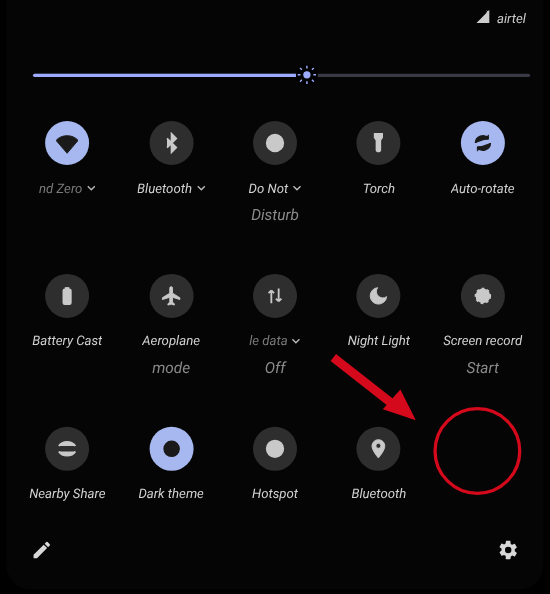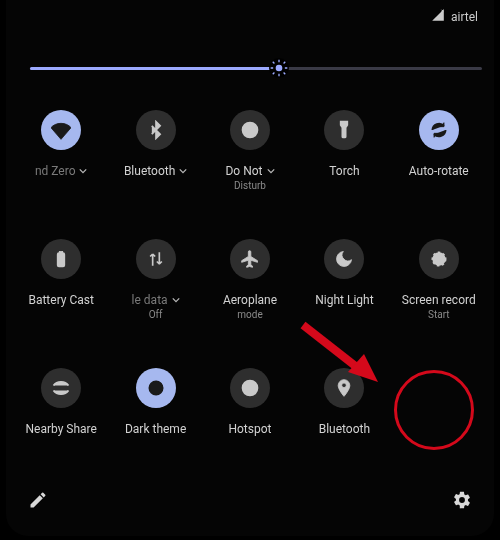--- a/index.html
+++ b/index.html
@@ -9,20 +9,21 @@
     font-family: Roboto, "Helvetica Neue", Arial, sans-serif;
     color:#d8d8d8;
     overflow:hidden;
     position:relative;
   }
   .panel {
     position:absolute;
     left:6px; top:0; width:488px; height:536px;
     background:#050505;
     border-radius:0 0 22px 22px;
+    font-style:italic;
   }
   
   .status {
     position:absolute; top:8px; right:16px;
     font-size:12px; color:#ccc;
     display:flex; align-items:center; gap:6px;
   }
   .status svg { width:14px; height:14px; }
   
   .slider-track {
@@ -65,22 +66,22 @@
   .circle.active .ico { fill:#1a1a1a; stroke:#1a1a1a; }
   .label {
     font-size:12px; color:#d2d2d2; text-align:center;
     line-height:15px; height:15px;
     white-space:nowrap; overflow:hidden;
     max-width:82px;
     display:flex; align-items:flex-end; justify-content:center; gap:4px;
   }
   .label.faded { color:#7a7a7a; }
   .sub {
-    font-size:10px; color:#8a8a8a; text-align:center;
-    line-height:14px; margin-top:0;
+    font-size:14px; color:#8a8a8a; text-align:center;
+    line-height:14px; margin-top:10px;
   }
   .chev { width:8px; height:8px; }
   
   .footer-left {
     position:absolute; left:22px; bottom:22px;
   }
   .footer-right {
     position:absolute; right:22px; bottom:22px;
   }
   .footer-left svg, .footer-right svg { width:20px; height:20px; }
@@ -201,41 +202,41 @@
             <rect class="ico" x="10" y="14" width="4" height="5"></rect>
           </svg>
         </div>
         <div class="label">
           <span>Battery Cast</span>
         </div>
       </div>
       <div class="tile">
         <div class="circle">
           <svg viewBox="0 0 24 24">
+            <path class="ico" d="M21 16v-2l-8-5V3.5a1.5 1.5 0 0 0-3 0V9l-8 5v2l8-2.5V19l-2 1.5V22l3.5-1 3.5 1v-1.5L13 19v-5.5l8 2.5z"></path>
+          </svg>
+        </div>
+        <div class="label">
+          <span>Aeroplane</span>
+        </div>
+        <div class="sub">mode</div>
+      </div>
+      <div class="tile">
+        <div class="circle">
+          <svg viewBox="0 0 24 24">
             <path class="ico" fill="none" stroke-width="2" d="M8 20V6m0 0l-3 3m3-3l3 3M16 4v14m0 0l3-3m-3 3l-3-3"></path>
           </svg>
         </div>
         <div class="label faded">
           <span>le data</span>
           <span><svg class="chev" viewBox="0 0 10 10">
               <path d="M1 3l4 4 4-4" fill="none" stroke="#b8b8b8" stroke-width="1.6"></path>
             </svg></span>
         </div>
         <div class="sub">Off</div>
-      </div>
-      <div class="tile">
-        <div class="circle">
-          <svg viewBox="0 0 24 24">
-            <path class="ico" d="M21 16v-2l-8-5V3.5a1.5 1.5 0 0 0-3 0V9l-8 5v2l8-2.5V19l-2 1.5V22l3.5-1 3.5 1v-1.5L13 19v-5.5l8 2.5z"></path>
-          </svg>
-        </div>
-        <div class="label">
-          <span>Aeroplane</span>
-        </div>
-        <div class="sub">mode</div>
       </div>
       <div class="tile">
         <div class="circle">
           <svg viewBox="0 0 24 24">
             <path class="ico" d="M21 12.8A9 9 0 1 1 11.2 3a7 7 0 0 0 9.8 9.8z"></path>
           </svg>
         </div>
         <div class="label">
           <span>Night Light</span>
         </div>

